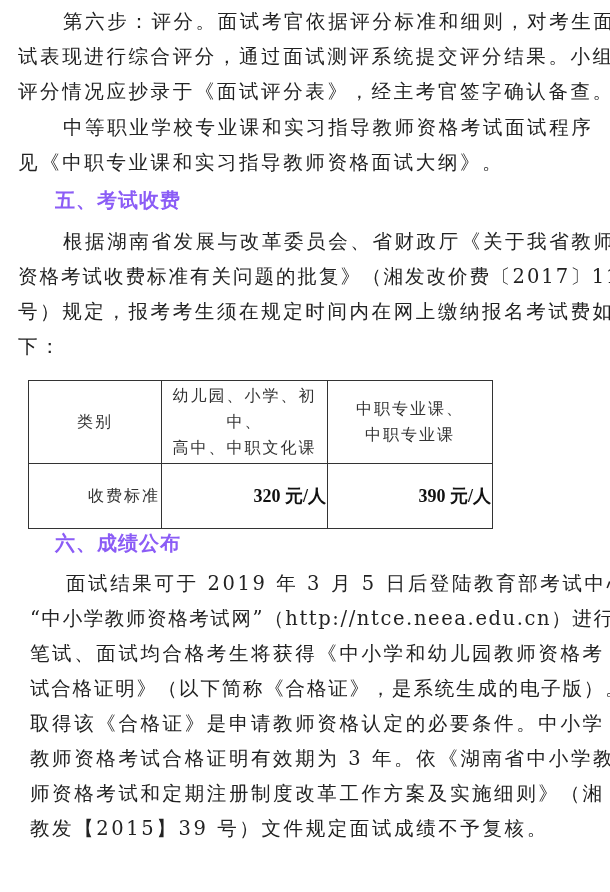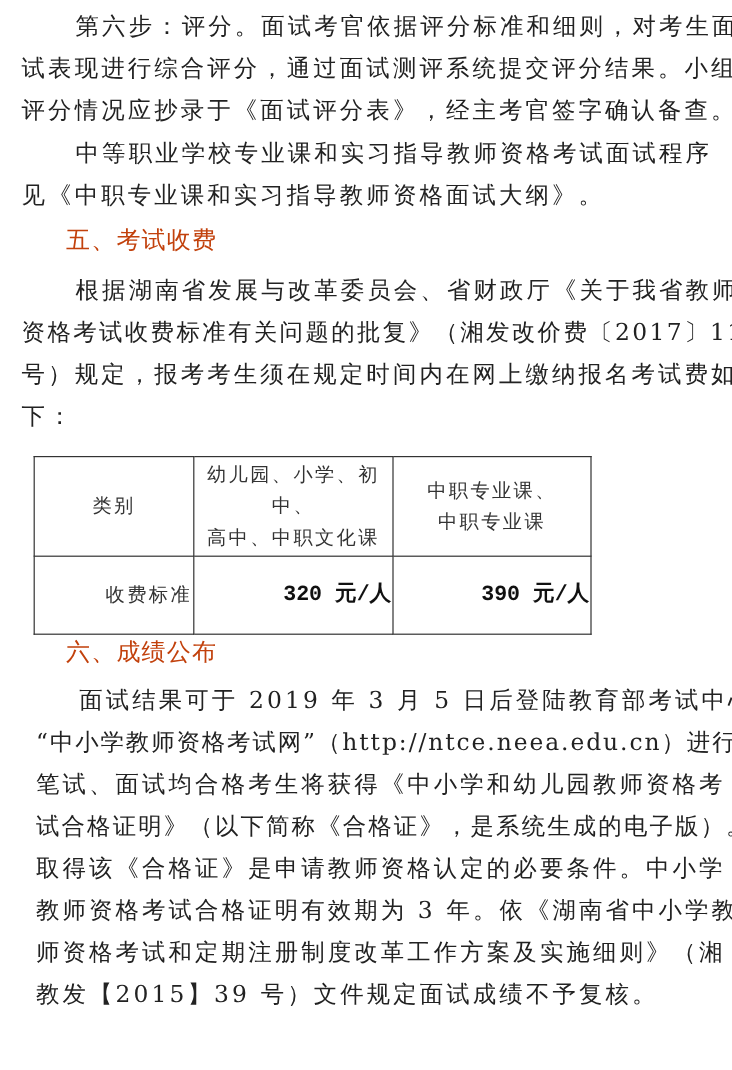--- a/index.html
+++ b/index.html
@@ -1,23 +1,23 @@
 <!DOCTYPE html>
 <html><head>
   <meta charset="utf-8">
   <style>
     html, body { margin:0; padding:0; background:#ffffff; }
     body { width:610px; height:892px; overflow:hidden; position:relative;
       font-family:"DejaVu Serif","Liberation Serif",serif; color:#222; }
     .line { position:absolute; white-space:nowrap; font-size:19.5px; letter-spacing:2.6px; line-height:24px; }
-    .h { position:absolute; white-space:nowrap; font-size:20px; font-weight:normal; letter-spacing:1px;
-      font-family:"DejaVu Sans","Liberation Sans",sans-serif; color:#c2410c;text-align:center; }
+    .h { position:absolute; white-space:nowrap; font-size:20px; font-weight:bold; letter-spacing:1px;
+      font-family:"DejaVu Sans","Liberation Sans",sans-serif; color:#8b5cf6;text-align:center; }
     table { position:absolute; left:28px; top:380px; width:465px; border-collapse:collapse; }
     td { border:1.5px solid #333; text-align:center; font-size:16px; letter-spacing:2px; color:#333; line-height:26px; }
-    td.b { font-weight:bold; font-family:Liberation Mono, monospace; font-size:18px; color:#111; letter-spacing:0; }
+    td.b { font-weight:bold; font-family:Liberation Serif, serif; font-size:18px; color:#111; letter-spacing:0; }
     .r1 td { height:80px; }
     .r2 td { height:62px;text-align:right; }
   </style>
 </head>
 <body>
 
 <div>
 
   <div class="line" style="left:63px;top:10px">第六步：评分。面试考官依据评分标准和细则，对考生面</div>
   <div class="line" style="left:18px;top:45px">试表现进行综合评分，通过面试测评系统提交评分结果。小组</div>

